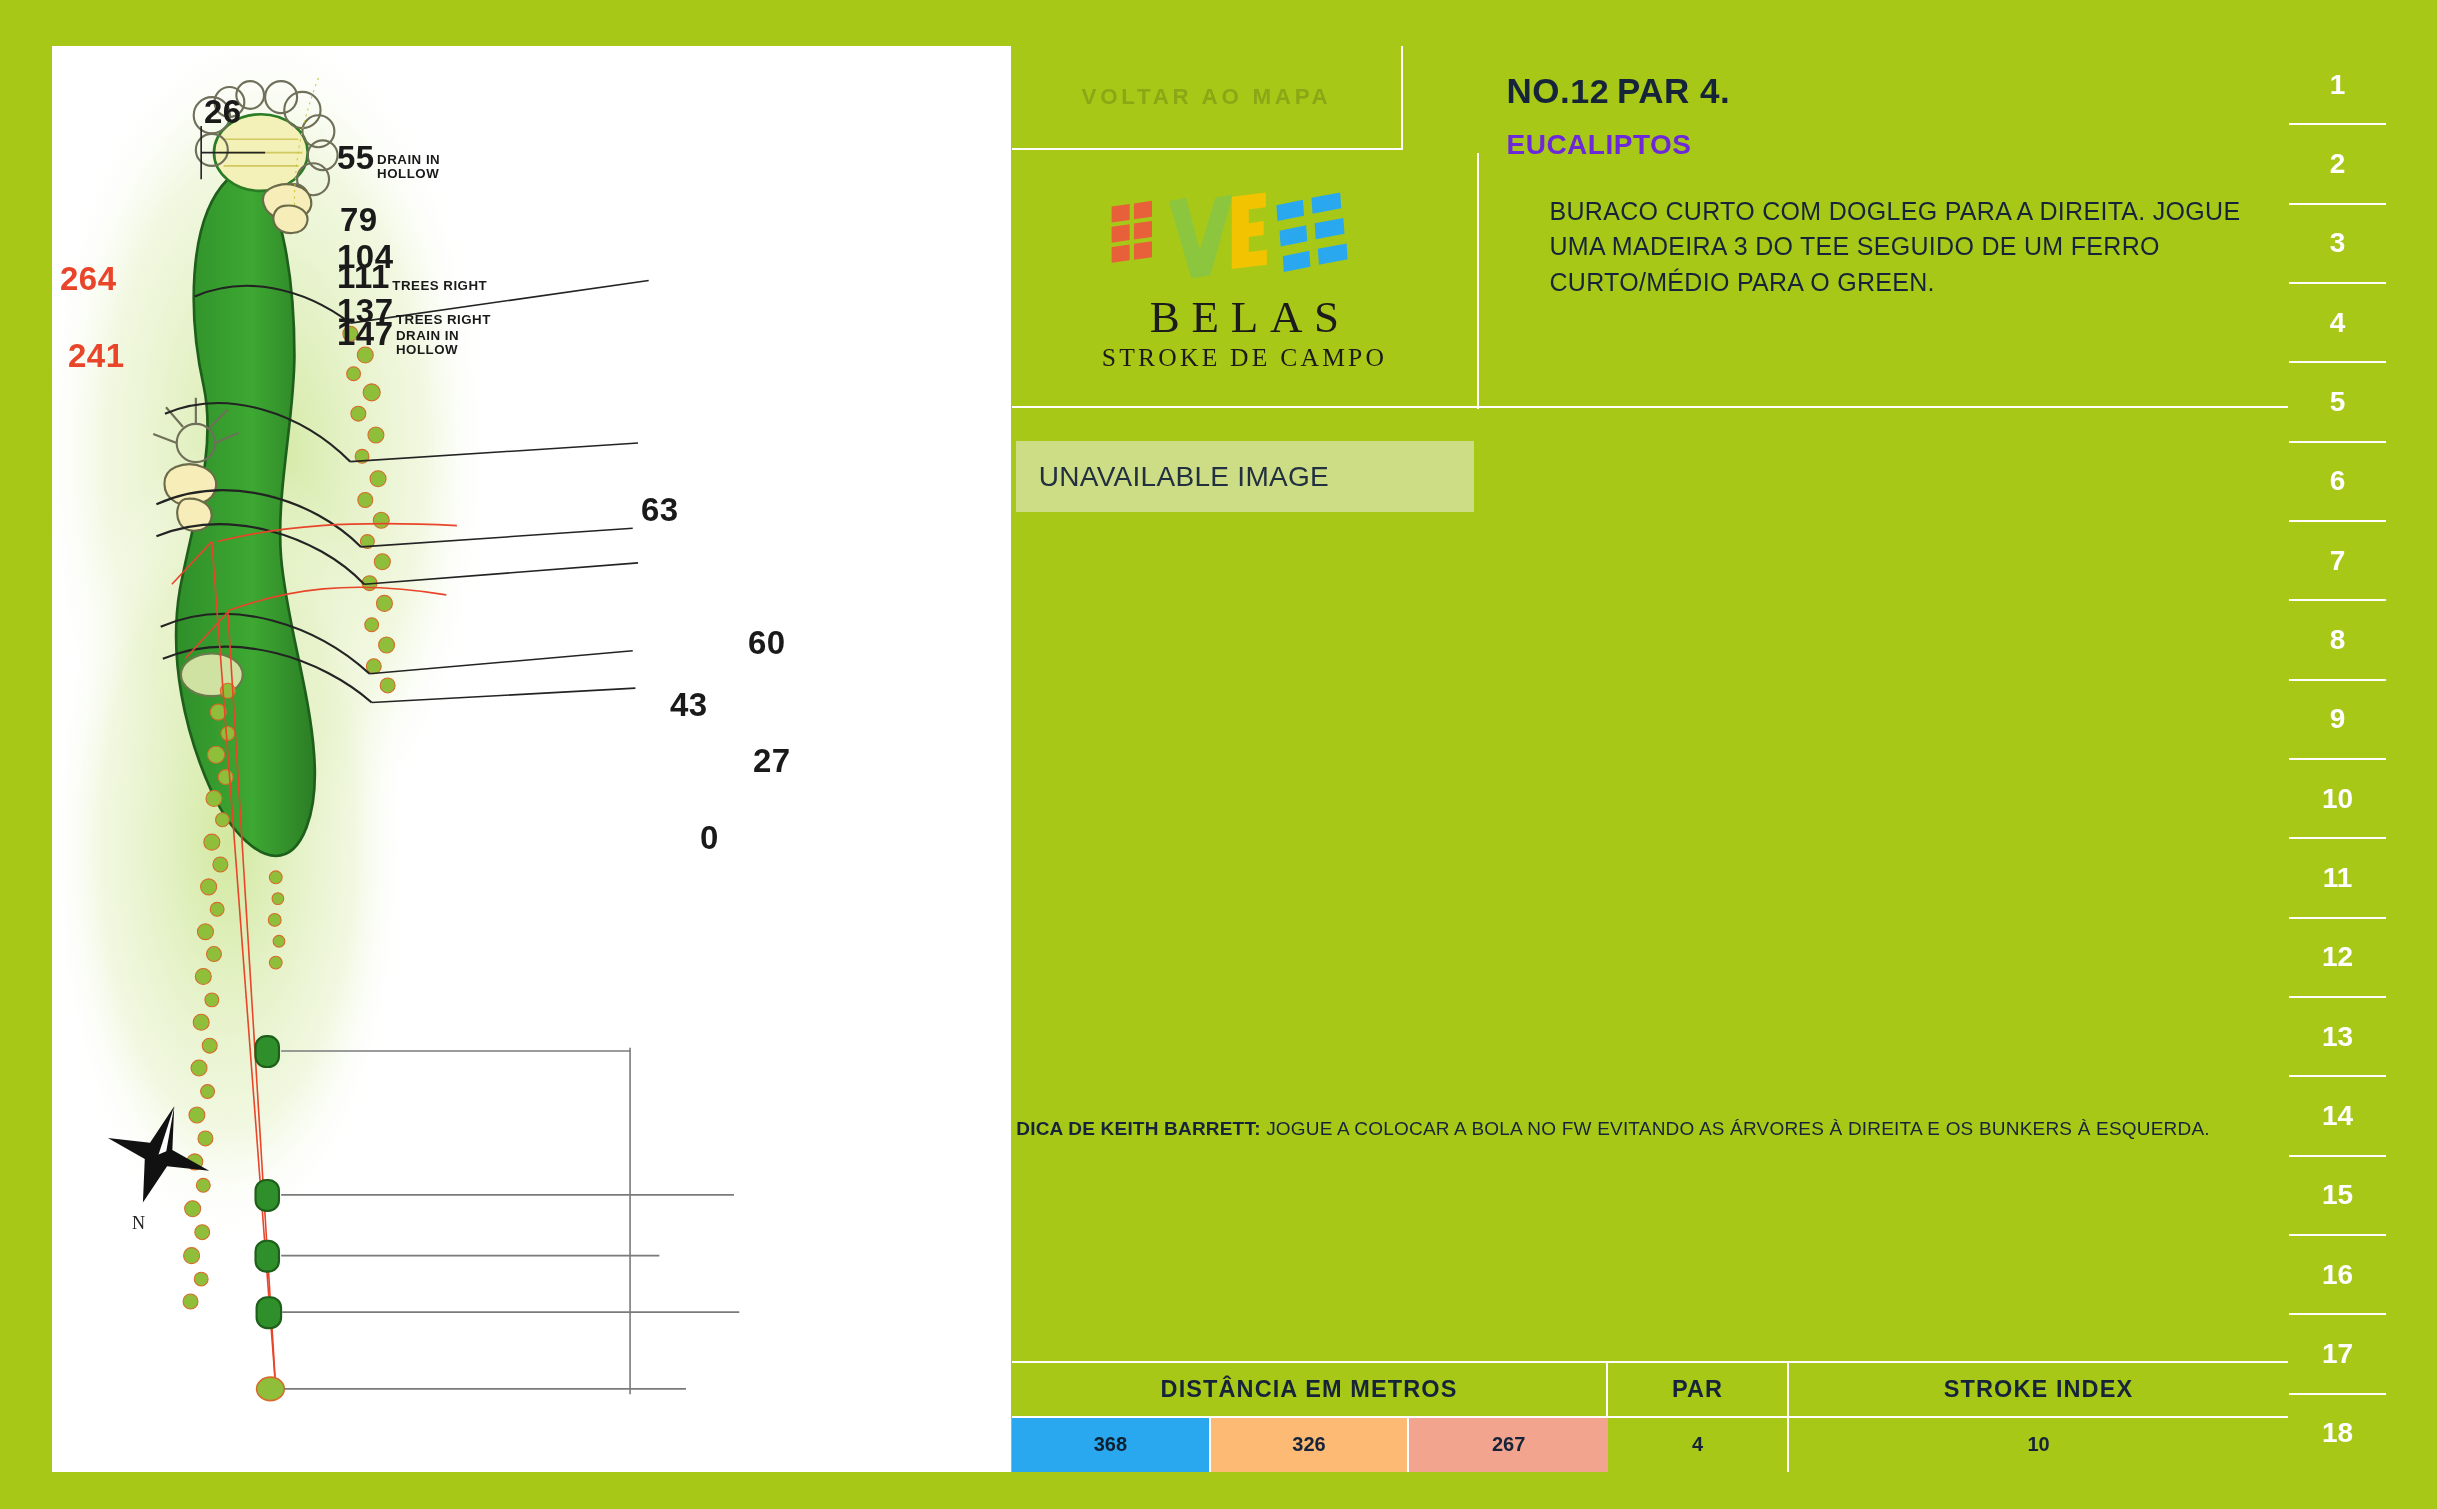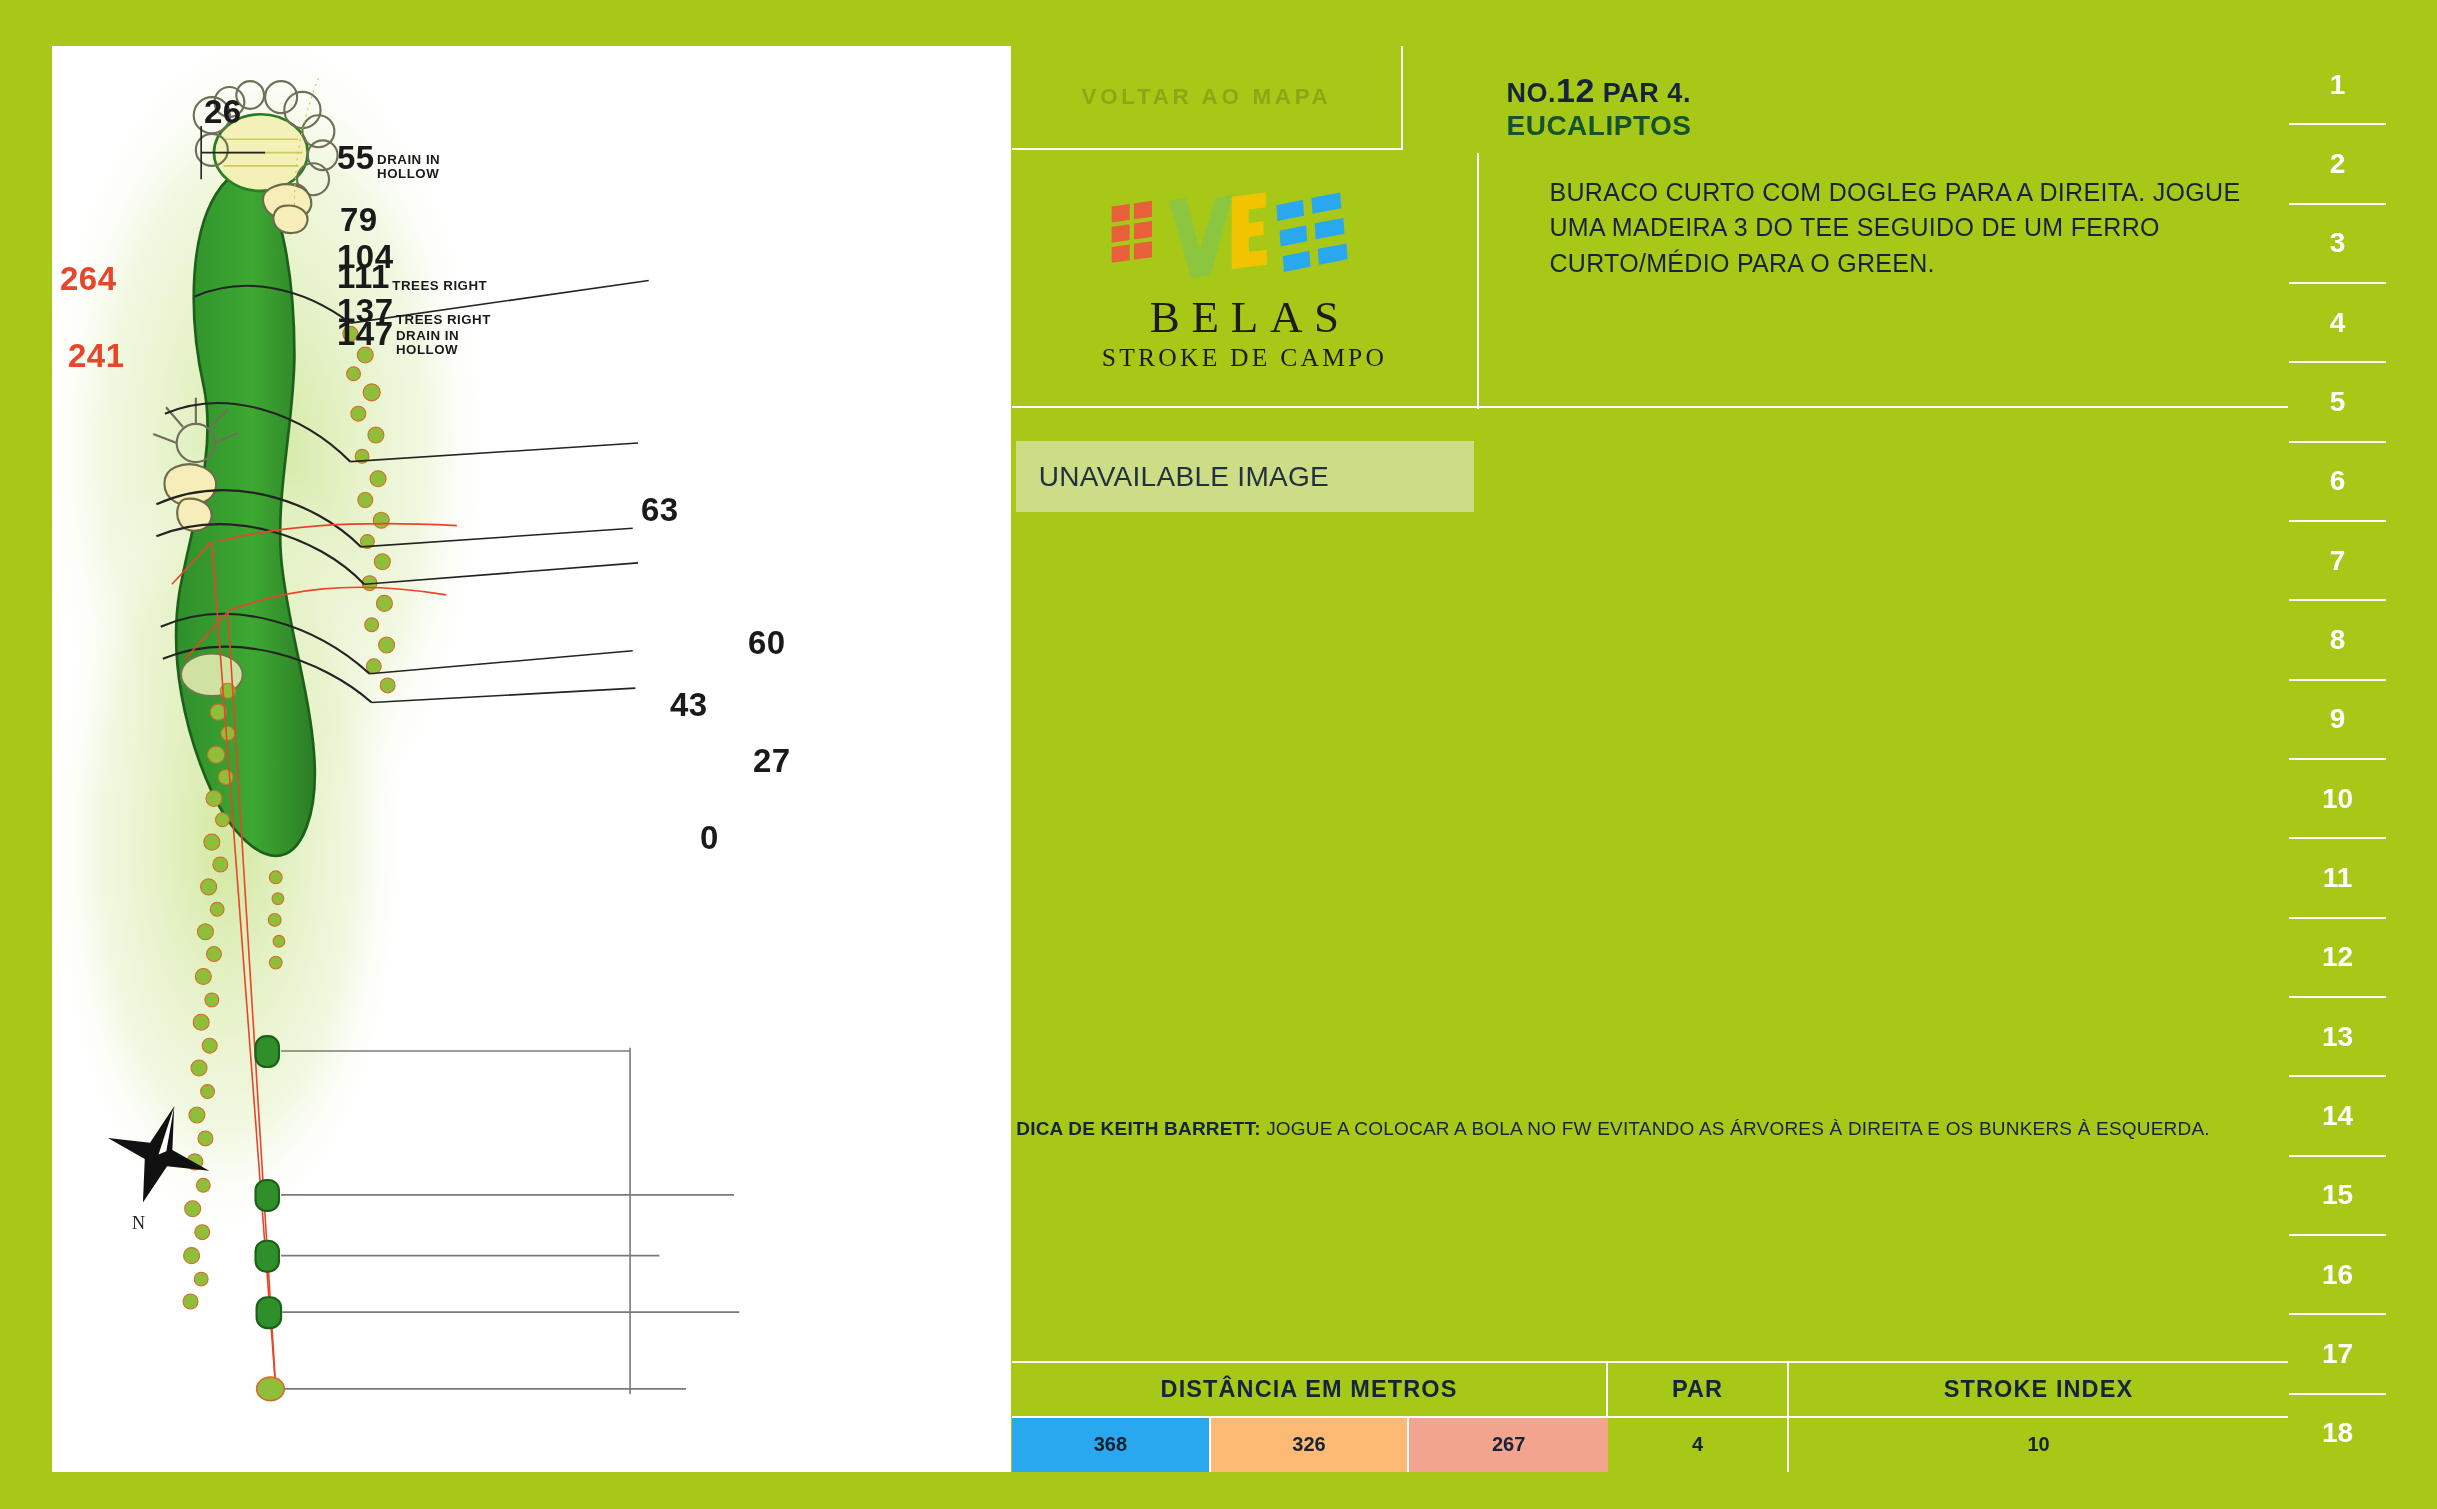--- a/index.html
+++ b/index.html
@@ -88,25 +88,25 @@
   }
   #hole-info {
     position: absolute;
     left: 470px; top: 0;
     right: 0; height: 362px;
     padding: 24.5px 21px 0 24.5px;
   }
   #hole-title {
     font-size: 27px; font-weight: bold; color: #16243a; letter-spacing: 0.5px;
   }
-  #hole-title .no { font-size: 27px; }
+  #hole-title .no { font-size: 35px; }
   #hole-title .num { font-size: 34px; }
   #hole-name {
-    margin-top: 0;
-    font-size: 28px; font-weight: bold; color: #14532d; letter-spacing: 0.5px;
+    margin-top: 18px;
+    font-size: 28px; font-weight: bold; color: #6d28d9; letter-spacing: 0.5px;
   }
   #hole-desc {
     margin-top: 33px;
     font-size: 25px; line-height: 1.42; color: #16243a; letter-spacing: 0.3px; margin-left: 43px;
   }
 
   #image-area {
     position: relative;
     height: 858px;
   }

